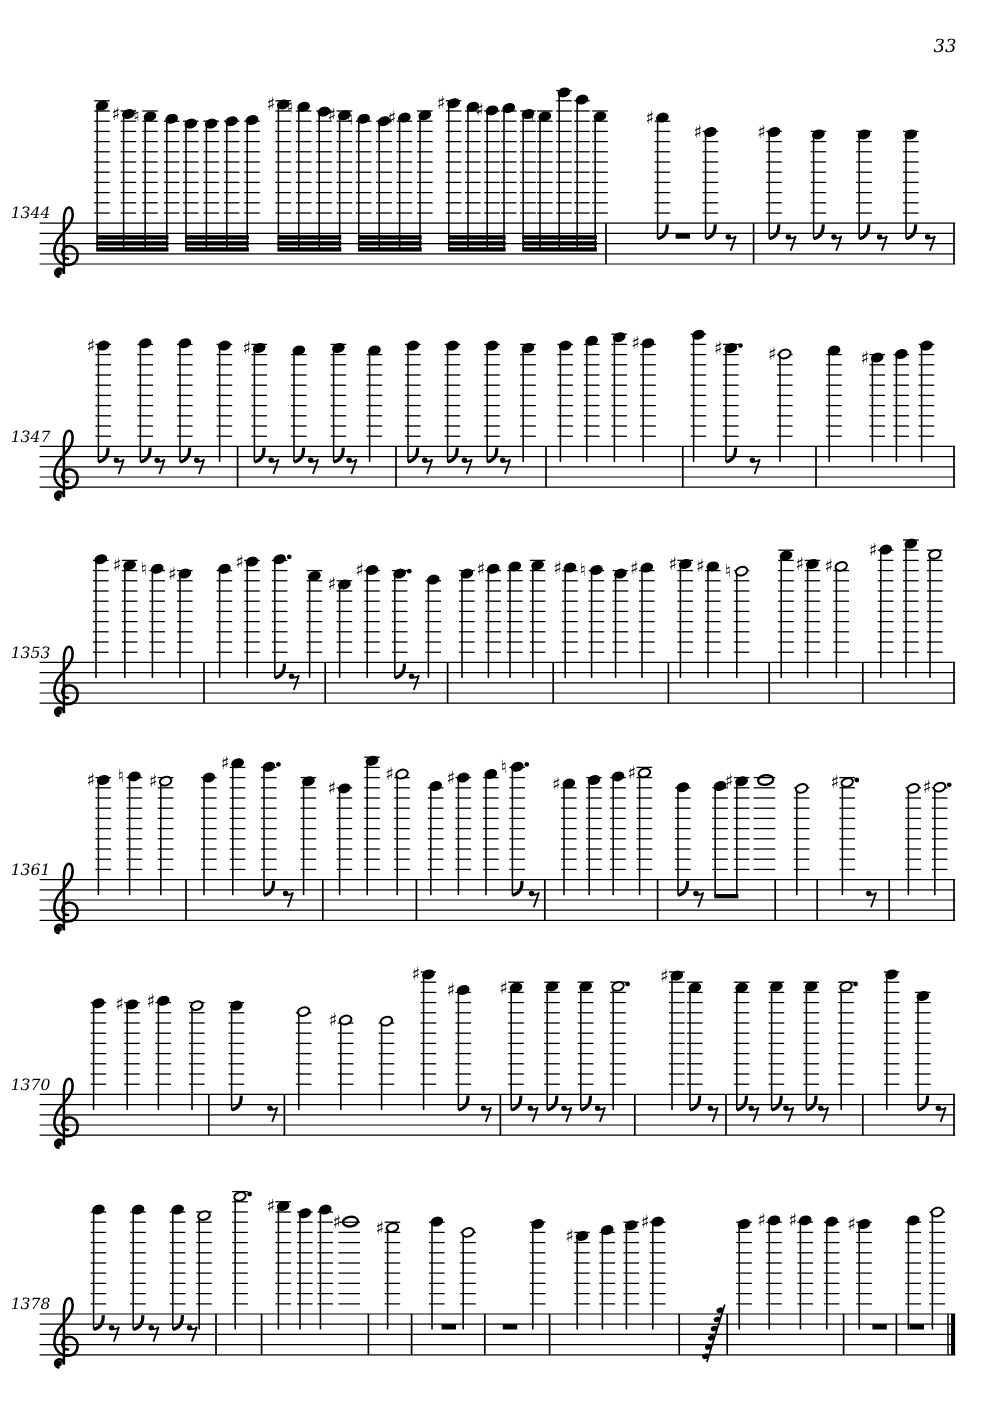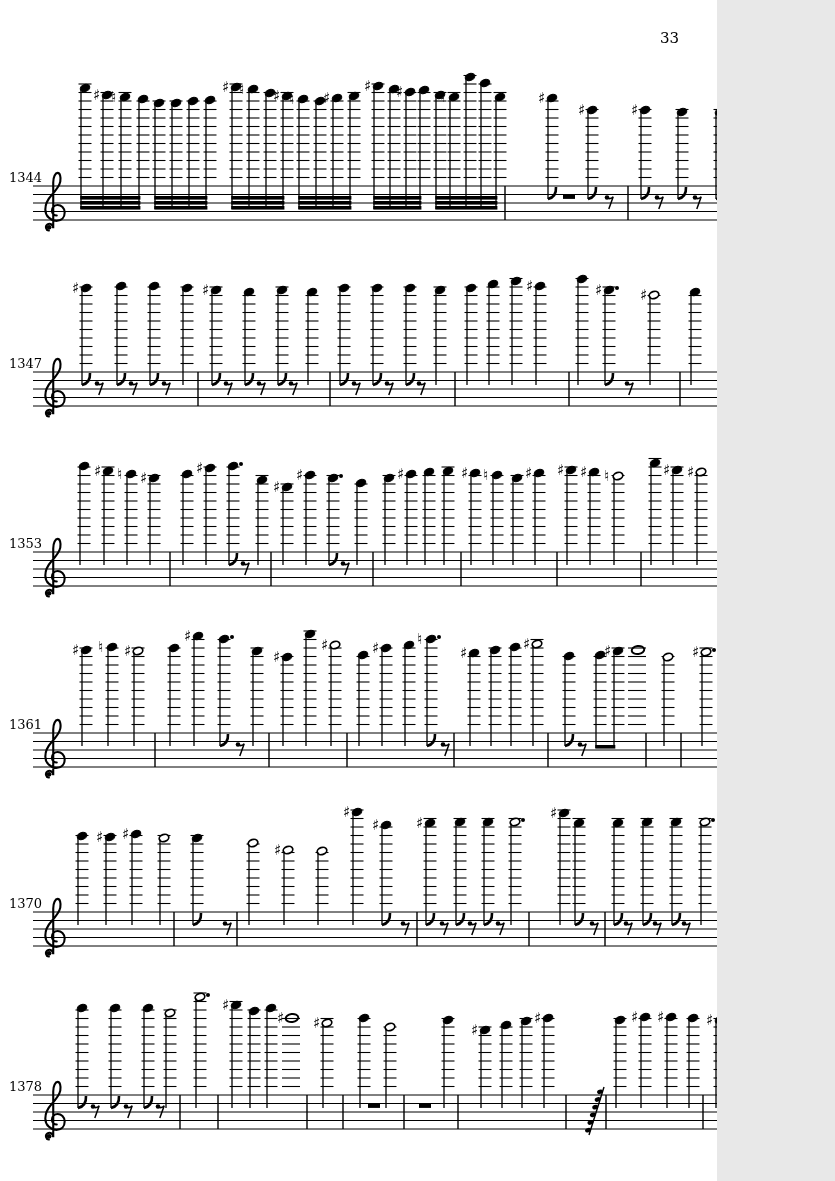--- a/index.html
+++ b/index.html
@@ -1,17 +1,17 @@
 <!DOCTYPE html>
 <html><head>
 <meta charset="utf-8">
 <style>
   html,body{margin:0;padding:0;background:#e8e8e8;}
-  .page{position:relative;width:717px;height:1181px;background:#ffffff;overflow:hidden;
-        font-family:"DejaVu Serif", serif;}
+  .page{position:relative;width:835px;height:1181px;background:#ffffff;overflow:hidden;
+        font-family:"DejaVu Serif", serif;font-style:italic;}
   .page-number{position:absolute;top:29px;right:38px;font-size:15px;color:#000;}
   svg{position:absolute;left:0;top:0;}
   text.mnum{font-family:"DejaVu Serif", serif;font-size:13px;fill:#000;}
   text.acc{font-family:"DejaVu Sans", sans-serif;font-size:15px;fill:#000;font-weight:bold;}
 </style>
 </head>
 <body>
 
 <div class="page">
   <div class="page-number">33</div>

